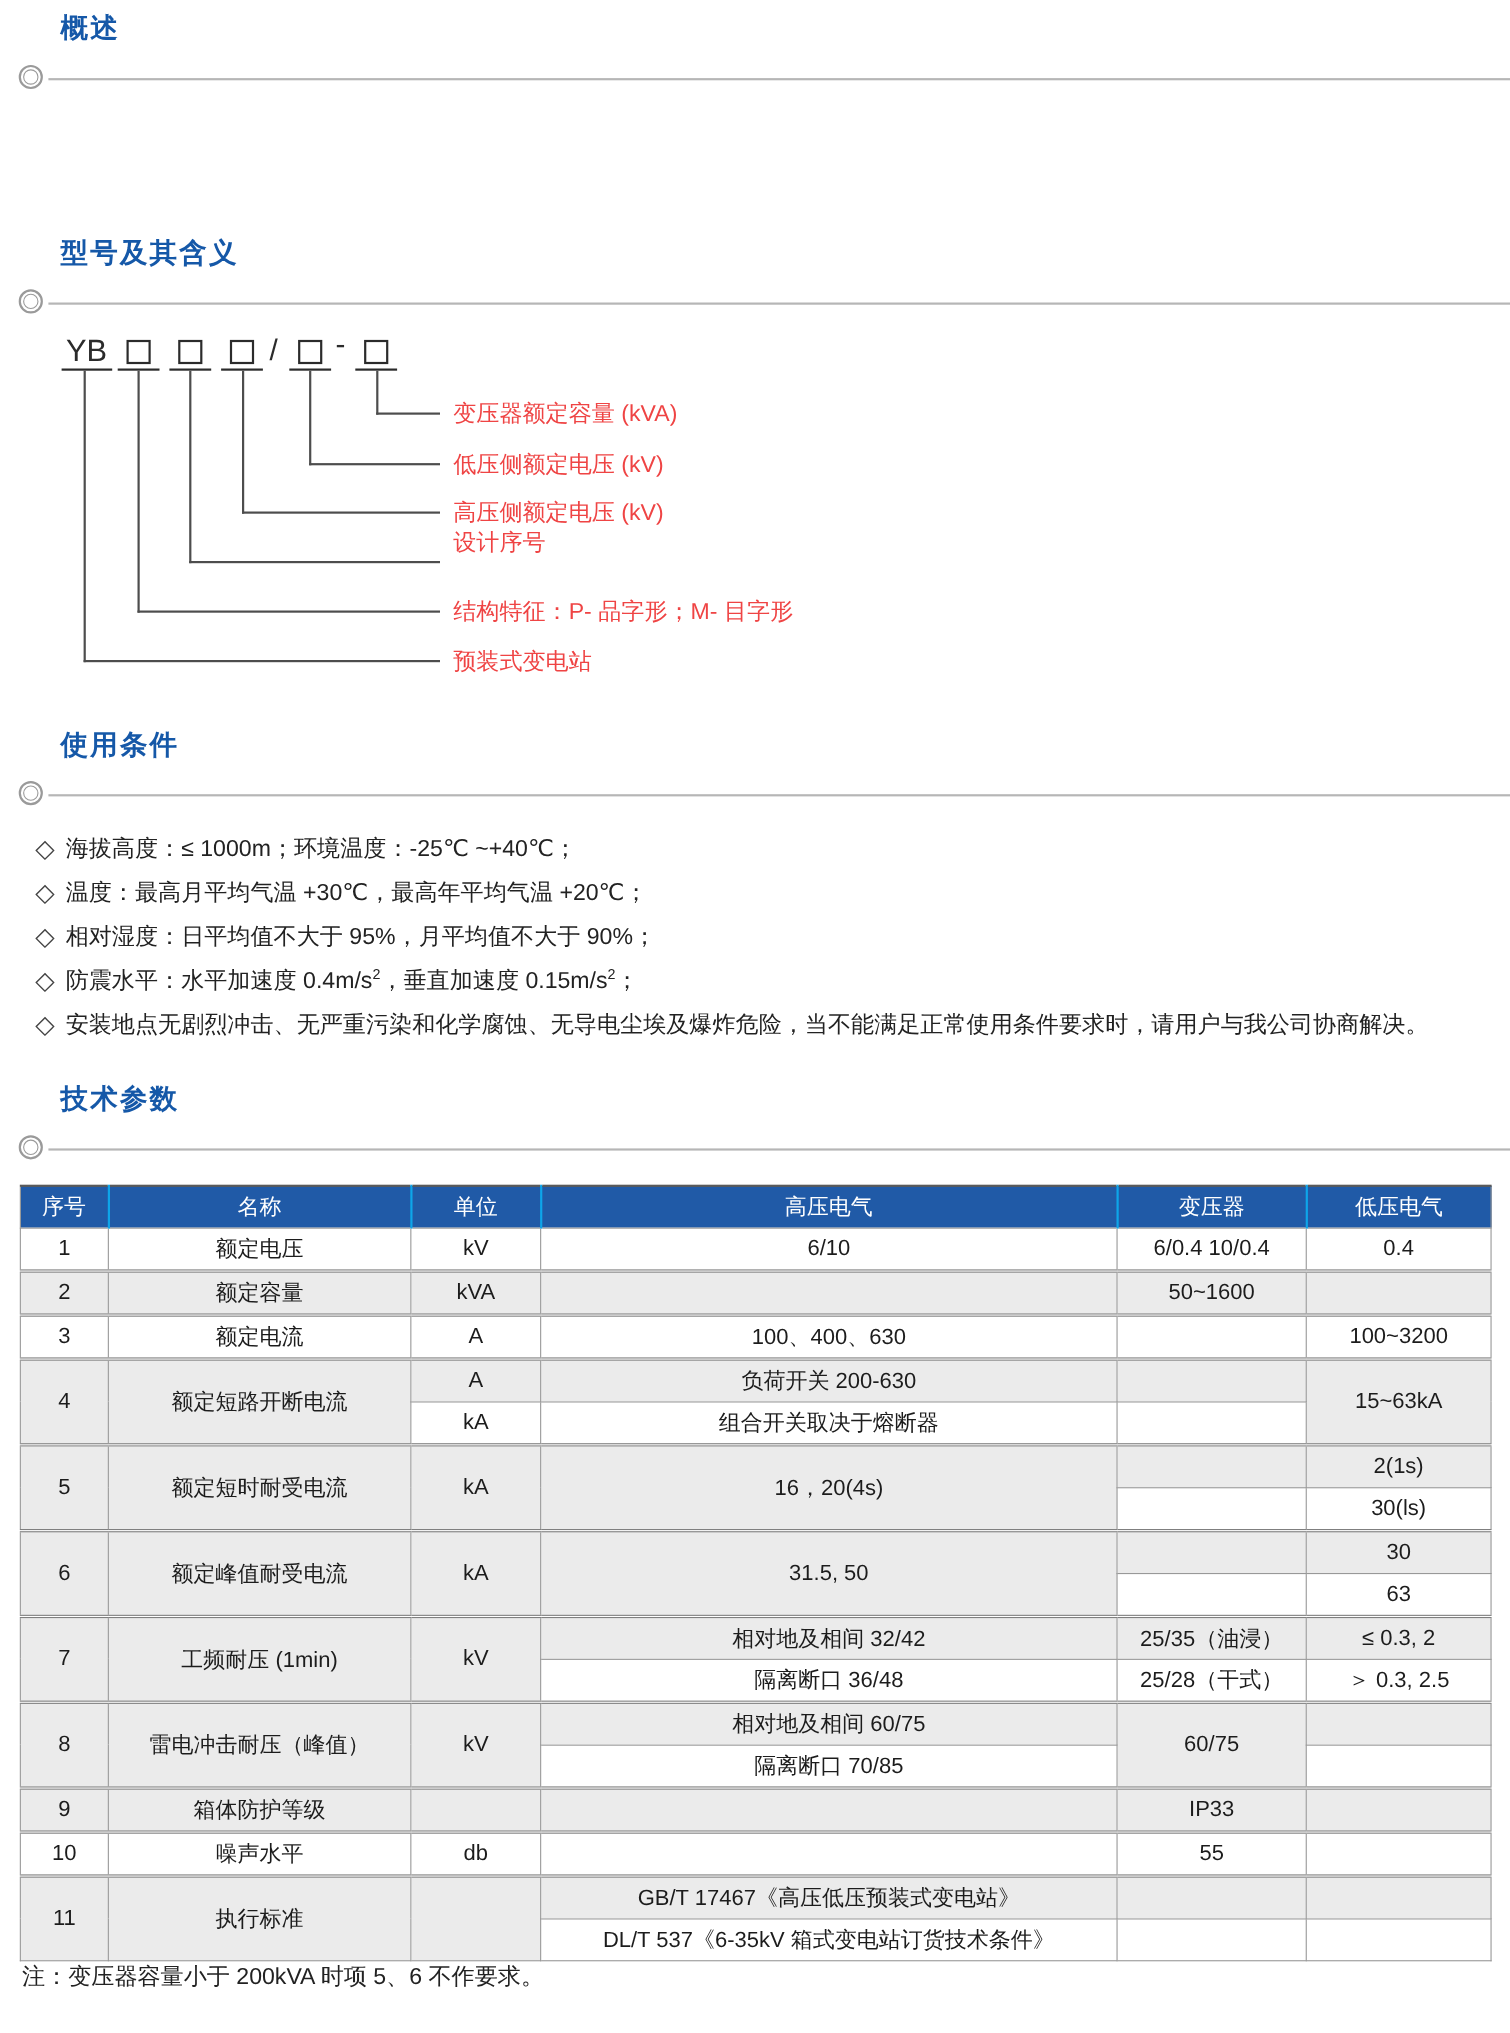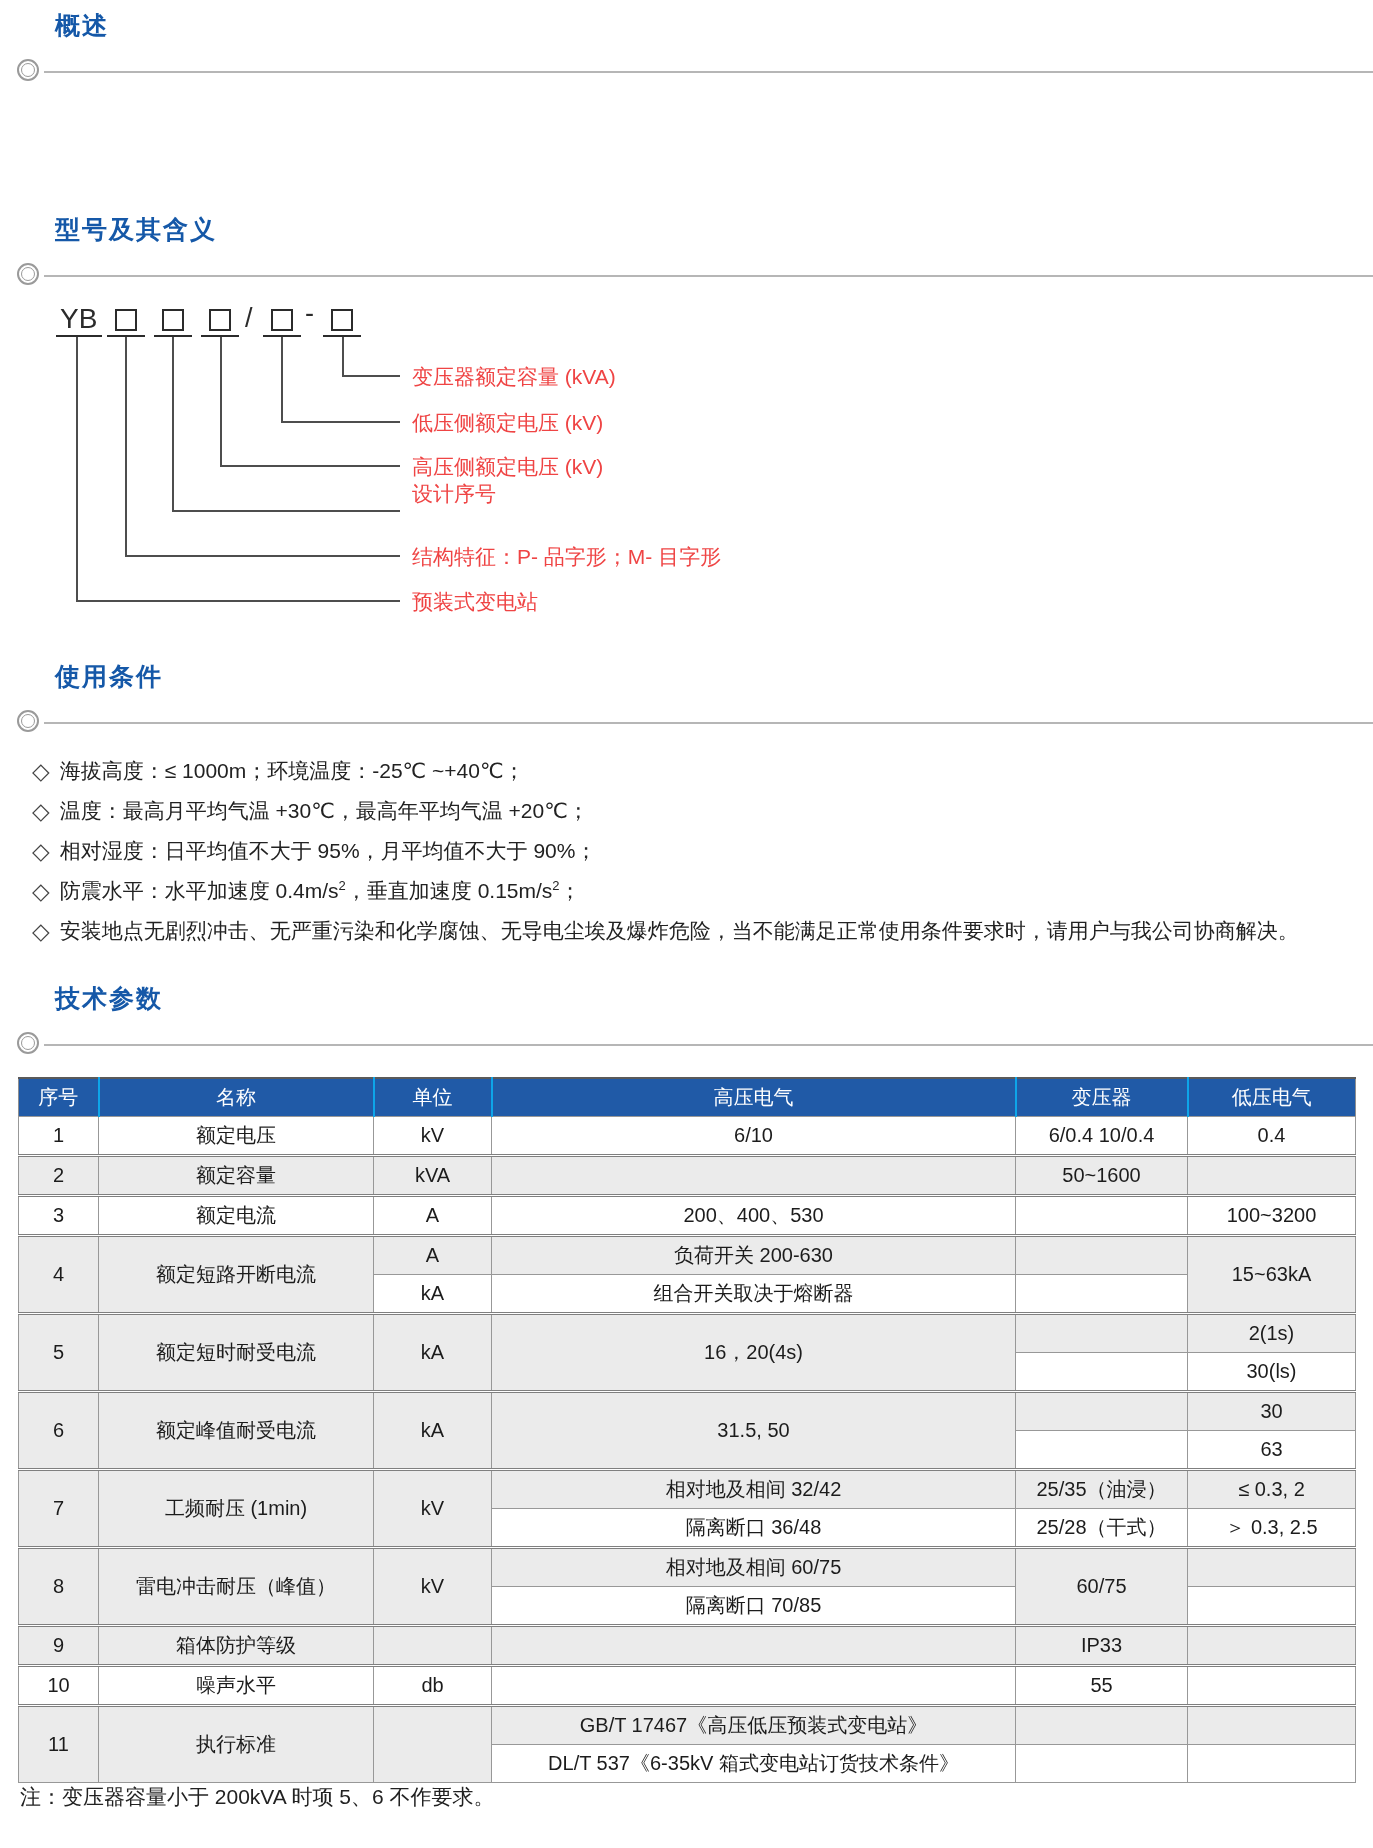--- a/index.html
+++ b/index.html
@@ -153,21 +153,21 @@
         <td class="g">额定容量</td>
         <td class="g">kVA</td>
         <td class="g"></td>
         <td class="g">50~1600</td>
         <td class="g"></td>
       </tr>
       <tr class="sep">
         <td>3</td>
         <td>额定电流</td>
         <td>A</td>
-        <td>200、400、530</td>
+        <td>100、400、630</td>
         <td></td>
         <td>100~3200</td>
       </tr>
       <tr class="sep">
         <td class="g" rowspan="2">4</td>
         <td class="g" rowspan="2">额定短路开断电流</td>
         <td class="g">A</td>
         <td class="g">负荷开关 200-630</td>
         <td class="g"></td>
         <td class="g" rowspan="2">15~63kA</td>

